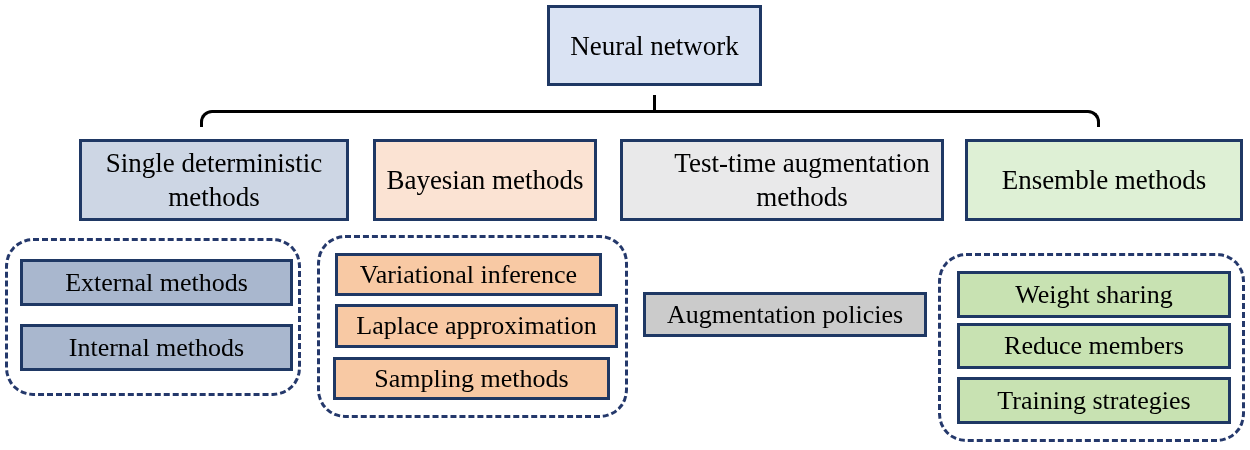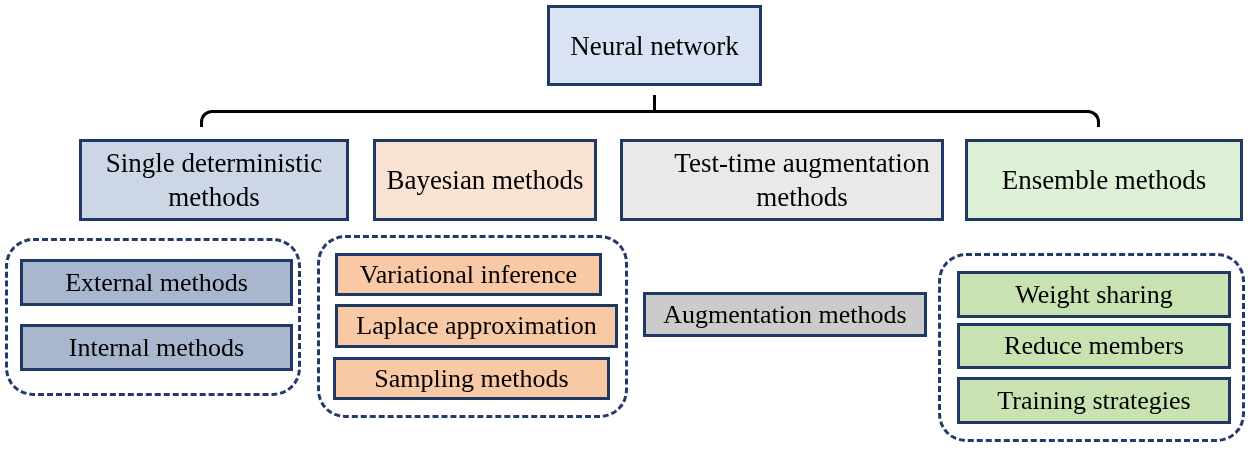--- a/index.html
+++ b/index.html
@@ -104,21 +104,21 @@
     <span>Variational inference</span>
   </div>
   <div class="box sub f-peach-m n-laplace">
     <span>Laplace approximation</span>
   </div>
   <div class="box sub f-peach-m n-sampling">
     <span>Sampling methods</span>
   </div>
 
   <div class="box sub f-gray-m n-augpol">
-    <span>Augmentation methods</span>
+    <span>Augmentation policies</span>
   </div>
 
   <div class="dashed-group g-ensemble"></div>
   <div class="box sub f-green-m n-weight">
     <span>Weight sharing</span>
   </div>
   <div class="box sub f-green-m n-reduce">
     <span>Reduce members</span>
   </div>
   <div class="box sub f-green-m n-training">

